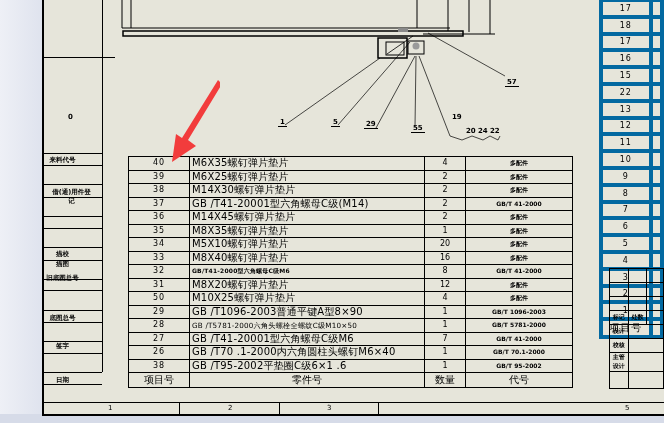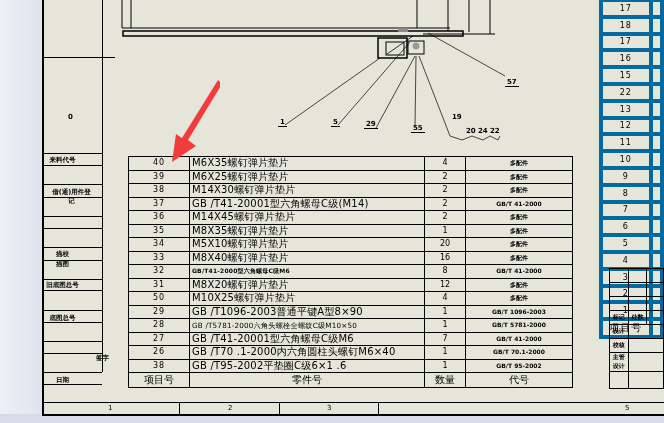--- a/index.html
+++ b/index.html
@@ -76,27 +76,27 @@
 <div class="line" style="left:42px;top:184px;width:60px;height:1px;"></div>
 <div class="leftlabel" style="top:188px;margin-left:9px;">借(通)用件登记</div>
 <div class="line" style="left:42px;top:197px;width:60px;height:1px;"></div>
 <div class="line" style="left:42px;top:216px;width:60px;height:1px;"></div>
 <div class="leftlabel" style="top:219px;margin-top:41px;">描图</div>
 <div class="line" style="left:42px;top:228px;width:60px;height:1px;"></div>
 <div class="line" style="left:42px;top:247px;width:60px;height:1px;"></div>
 <div class="leftlabel" style="top:250px;">描校</div>
 <div class="line" style="left:42px;top:260px;width:60px;height:1px;"></div>
 <div class="line" style="left:42px;top:279px;width:60px;height:1px;"></div>
-<div class="leftlabel" style="top:281px;">旧底图总号</div>
+<div class="leftlabel" style="top:274px;">旧底图总号</div>
 <div class="line" style="left:42px;top:290px;width:60px;height:1px;"></div>
 <div class="line" style="left:42px;top:310px;width:60px;height:1px;"></div>
 <div class="leftlabel" style="top:314px;">底图总号</div>
 <div class="line" style="left:42px;top:322px;width:60px;height:1px;"></div>
 <div class="line" style="left:42px;top:341px;width:60px;height:1px;"></div>
-<div class="leftlabel" style="top:354px;padding-left:40px;">签字</div>
+<div class="leftlabel" style="top:342px;">签字</div>
 <div class="line" style="left:42px;top:353px;width:60px;height:1px;"></div>
 <div class="line" style="left:42px;top:372px;width:60px;height:1px;"></div>
 <div class="leftlabel" style="top:376px;">日期</div>
 <div class="line" style="left:42px;top:384px;width:60px;height:1px;"></div>
 
 <svg class="abs" style="left:0;top:0;" width="664" height="160">
   <g stroke="#000" fill="none">
     <line x1="122" y1="0" x2="122" y2="28" stroke-width="1"></line>
     <line x1="131" y1="0" x2="131" y2="28" stroke-width="1"></line>
     <line x1="122" y1="28" x2="450" y2="28" stroke-width="1"></line>

